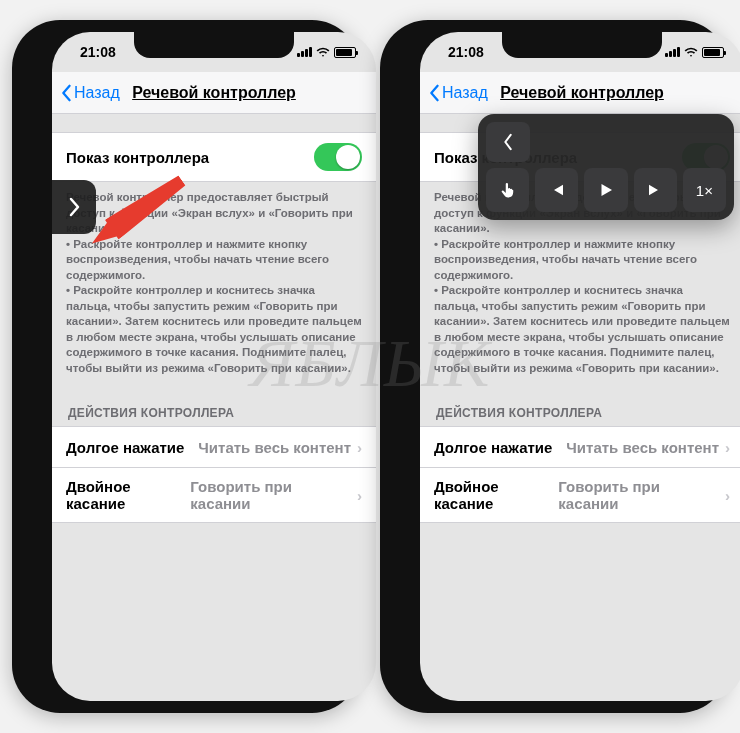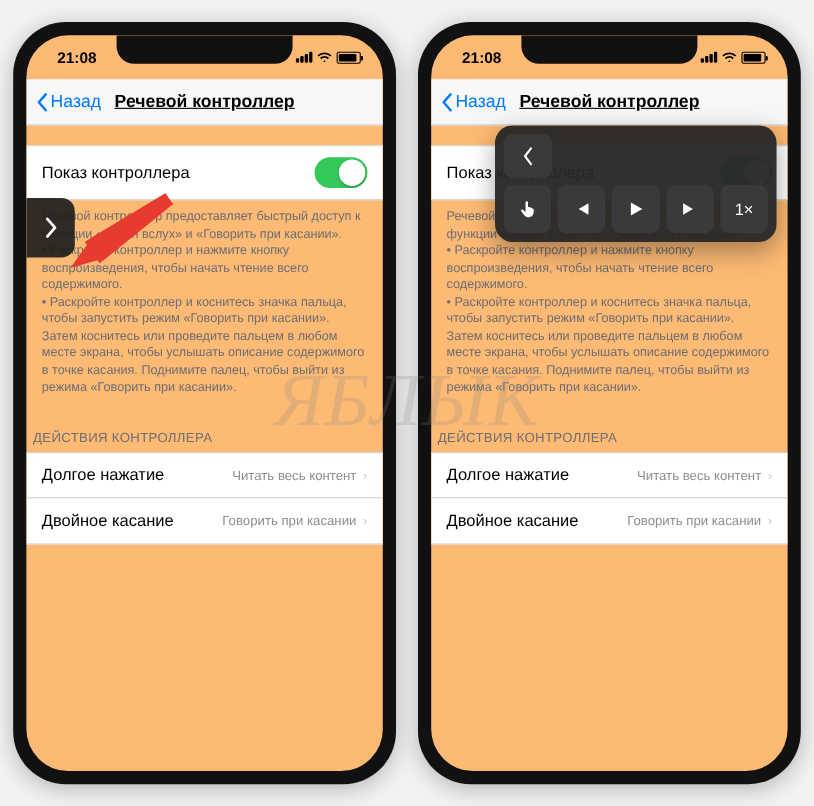--- a/index.html
+++ b/index.html
@@ -14,24 +14,25 @@
   .phone {
     width: 348px; height: 693px;
     background: #111;
     border-radius: 48px;
     padding: 12px;
     box-shadow: 0 4px 20px rgba(0,0,0,.25);
     position: relative;
   }
   .screen {
     width: 100%; height: 100%;
-    background: #fdba74;
+    background: #e5e5e5;
     border-radius: 38px;
     overflow: hidden;
     position: relative;
+    margin-left: 28px;
   }
   .notch {
     position: absolute; top: 0; left: 50%; transform: translateX(-50%);
     width: 160px; height: 26px; background: #111;
     border-bottom-left-radius: 16px; border-bottom-right-radius: 16px;
     z-index: 50;
   }
   .status-bar {
     height: 40px; display: flex; align-items: center; justify-content: space-between;
     padding: 0 20px 0 28px; font-size: 14px; font-weight: 600; color: #000;
@@ -46,39 +47,39 @@
   .battery .fill { position:absolute; inset:1px 3px 1px 1px; background:#000; border-radius:1px; }
 
   .nav {
     height: 42px; background:#f7f7f8; border-bottom:1px solid #d1d1d6;
     display:flex; align-items:center; position:relative;
   }
   .back { display:flex; align-items:flex-start; color:#007aff; font-size:16px; padding-left:8px; gap:2px; }
   .back svg { width:12px; height:18px; }
   .title { position:absolute; left:0; right:0; text-align:center; font-size:16px; font-weight:600; pointer-events:none; color:#000;text-decoration:underline; }
 
-  .content { font-size: 13px; }
+  .content { font-size: 13px; font-weight: bold; }
   .row {
     background:#fff; min-height:42px; padding:10px 14px;
     display:flex; align-items:center; justify-content:space-between;
     border-top:1px solid #d1d1d6; border-bottom:1px solid #d1d1d6;
     font-size:15px; color:#000;
   }
   .row + .row { border-top: none; }
-  .row .value { color:#8e8e93; display:flex; align-items:center; gap:6px; font-size:12px;}
+  .row .value { color:#8e8e93; display:flex; align-items:center; gap:6px; font-size:15px;}
   .chev { color:#c7c7cc; }
   .toggle {
     width:48px; height:28px; border-radius:14px; background:#34c759; position:relative;
   }
   .toggle::after {
     content:""; position:absolute; right:2px; top:2px; width:24px; height:24px;
     background:#fff; border-radius:50%; box-shadow:0 1px 2px rgba(0,0,0,.3);
   }
   .footer-text { color:#6d6d72; font-size:11.5px; line-height:1.35; padding:8px 14px 16px; }
-  .section-header { color:#6d6d72; font-size:12px; padding:14px 6px 6px; text-transform:uppercase; letter-spacing:.3px; }
+  .section-header { color:#6d6d72; font-size:12px; padding:14px 16px 6px; text-transform:uppercase; letter-spacing:.3px; }
 
   
   .floating-collapsed {
     position:absolute; left:0; top:148px;
     width:44px; height:54px; background:rgba(30,30,30,.92);
     border-top-right-radius:12px; border-bottom-right-radius:12px;
     display:flex; align-items:center; justify-content:center;
     z-index:40;
   }
   .floating-collapsed svg { width:14px; height:20px; stroke:#fff; }

